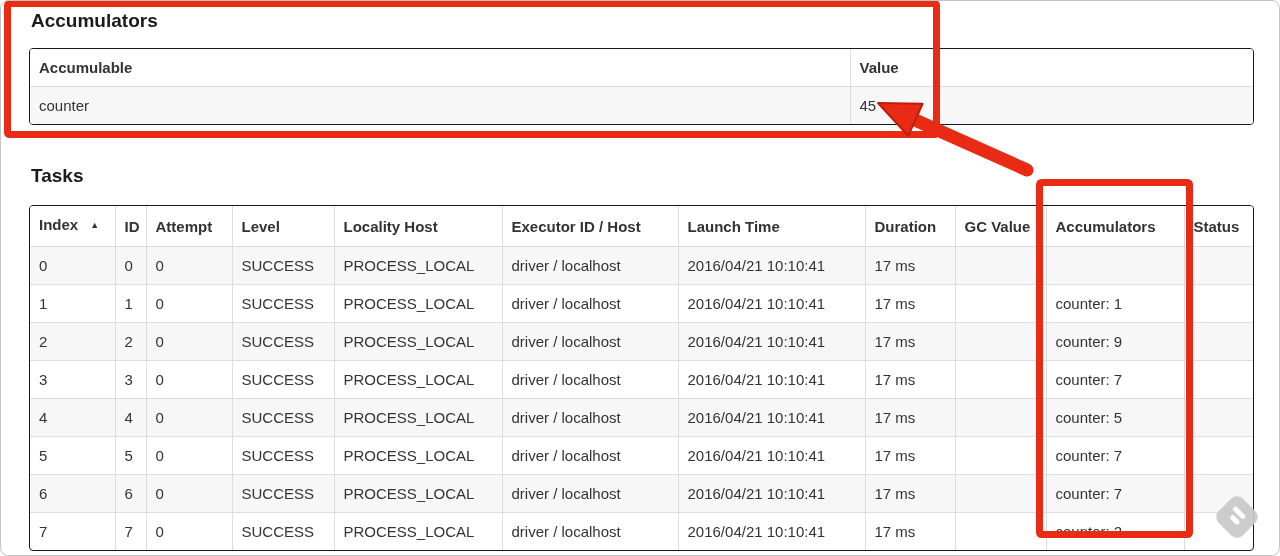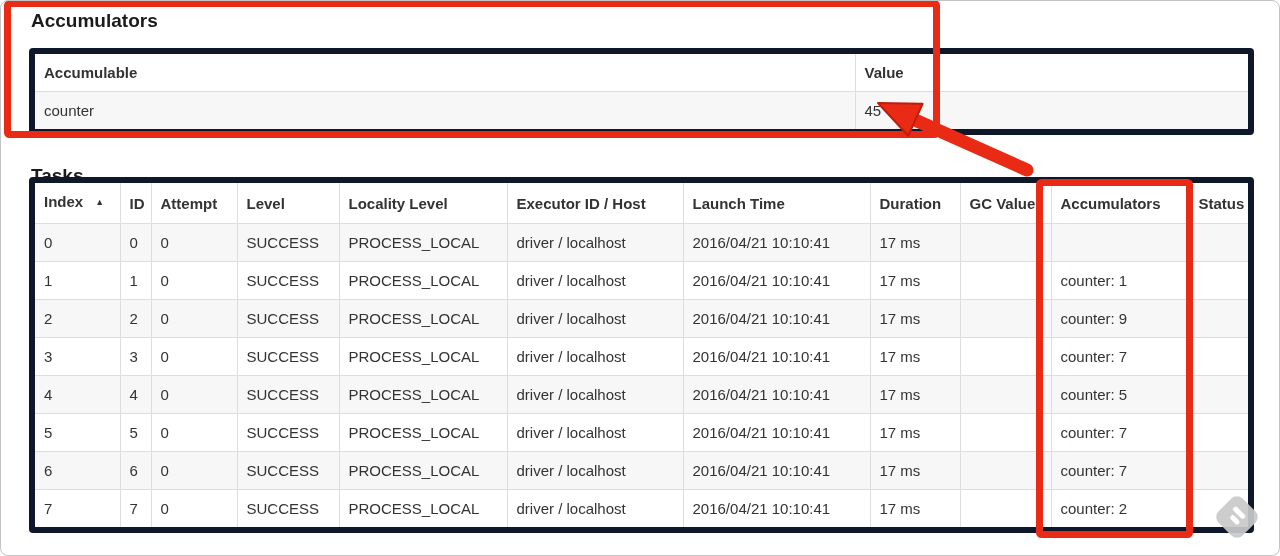--- a/index.html
+++ b/index.html
@@ -9,24 +9,24 @@
     font-family:"Liberation Sans", sans-serif;color:#333;
   }
   h2.sec-heading{
     position:absolute;left:30px;margin:0;padding:0;
     font-size:19px;font-weight:700;color:#1b1b1b;line-height:22px;
   }
   #acc-heading{top:9px;}
   #tasks-heading{top:164px;}
   .tbl-wrap{
     position:absolute;left:28px;width:1225px;box-sizing:border-box;
-    border:6px solid #0f172a;border-radius:4px;background:#fff;overflow:hidden;
+    border:1px solid #0f172a;border-radius:4px;background:#fff;overflow:hidden;
   }
   #acc-wrap{top:47px;}
-  #tasks-wrap{top:176px;}
+  #tasks-wrap{top:204px;}
   table{width:100%;border-collapse:collapse;table-layout:fixed;font-size:15px;color:#333;}
   th,td{
     padding:8px 9px;text-align:left;line-height:21px;
     border-left:1px solid #ddd;border-top:1px solid #ddd;
     white-space:nowrap;overflow:hidden;box-sizing:border-box;
   }
   th:first-child,td:first-child{border-left:none;}
   thead th{border-top:none;font-weight:700;background:#fff;}
   tbody tr:nth-child(odd) td{background:#f7f7f7;}
   .sort-icon{font-size:9px;margin-left:12px;position:relative;top:-2px;color:#333;}
@@ -76,21 +76,21 @@
           <col style="width:91px">
         <col style="width:138px">
           <col>
       </colgroup>
       <thead>
           <tr id="tasks-head">
             <th>Index<span class="sort-icon">▲</span></th>
             <th>ID</th>
             <th>Attempt</th>
             <th>Level</th>
-            <th>Locality Level</th>
+            <th>Locality Host</th>
             <th>Executor ID / Host</th>
             <th>Launch Time</th>
             <th>Duration</th>
             <th>GC Value</th>
             <th>Accumulators</th>
             <th>Status</th>
           </tr>
         </thead>
       <tbody id="tasks-body">
           <tr>

